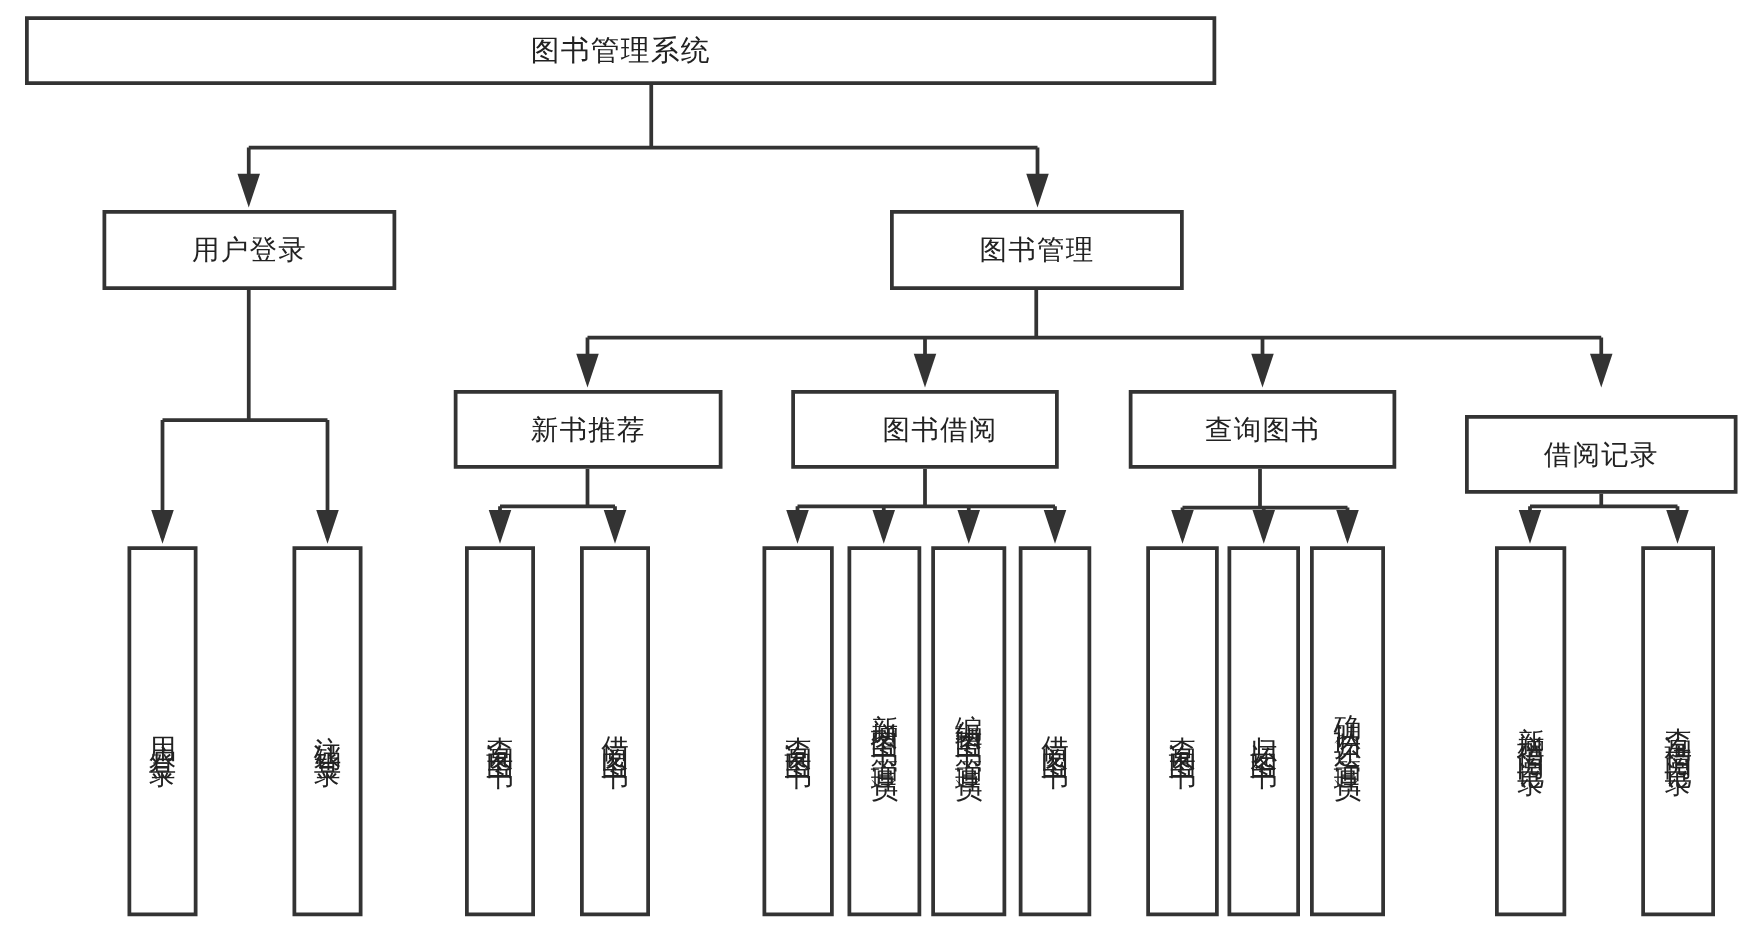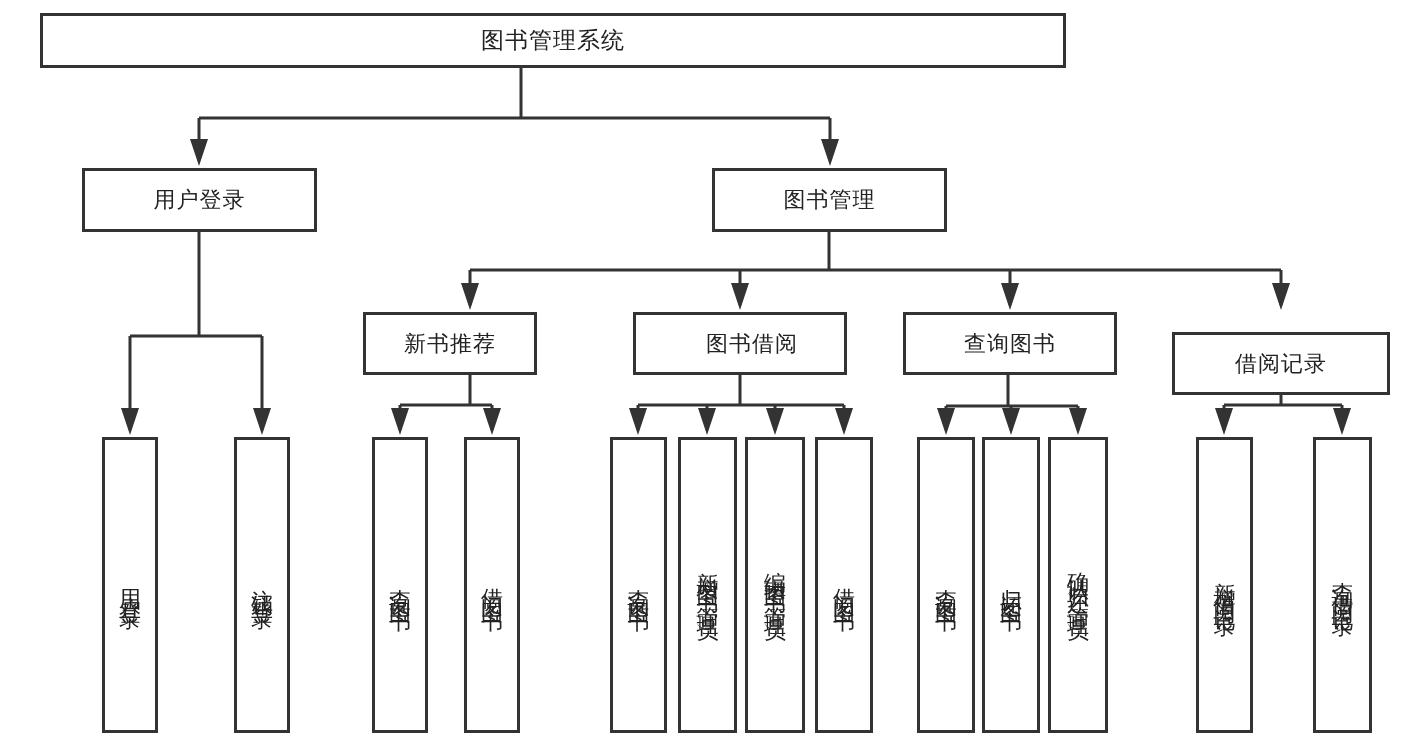--- a/index.html
+++ b/index.html
@@ -97,32 +97,32 @@
       <polygon points="766,408 784,408 775,435"></polygon>
       <polygon points="835,408 853,408 844,435"></polygon>
       <polygon points="937,408 955,408 946,435"></polygon>
       <polygon points="1002,408 1020,408 1011,435"></polygon>
       <polygon points="1069,408 1087,408 1078,435"></polygon>
       <polygon points="1215,408 1233,408 1224,435"></polygon>
       <polygon points="1333,408 1351,408 1342,435"></polygon>
     </g>
   </svg>
 
-  <div class="node hbox root-box" style="left:20px; top:13px; width:1026px; height:55px;margin-left:20px;">
+  <div class="node hbox root-box" style="left:20px; top:13px; width:953px; height:55px;">
     <span>图书管理系统</span>
   </div>
 
   <div class="node hbox" style="left:82px; top:168px; width:235px; height:64px;">
     <span>用户登录</span>
   </div>
   <div class="node hbox" style="left:712px; top:168px; width:235px; height:64px;">
     <span>图书管理</span>
   </div>
 
-  <div class="node hbox" style="left:363px; top:312px; width:174px; height:63px;justify-content:center;">
+  <div class="node hbox" style="left:363px; top:312px; width:215px; height:63px;justify-content:center;">
     <span>新书推荐</span>
   </div>
   <div class="node hbox" style="left:633px; top:312px; width:214px; height:63px;padding-left:24px;">
     <span>图书借阅</span>
   </div>
   <div class="node hbox" style="left:903px; top:312px; width:214px; height:63px;">
     <span>查询图书</span>
   </div>
   <div class="node hbox" style="left:1172px; top:312px; width:218px; height:63px;margin-top:20px;">
     <span>借阅记录</span>

